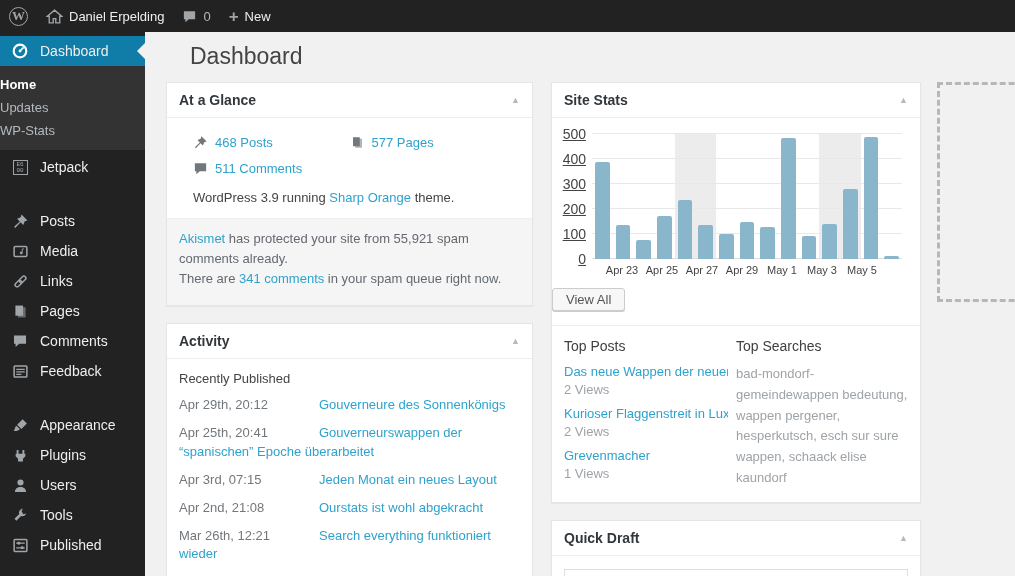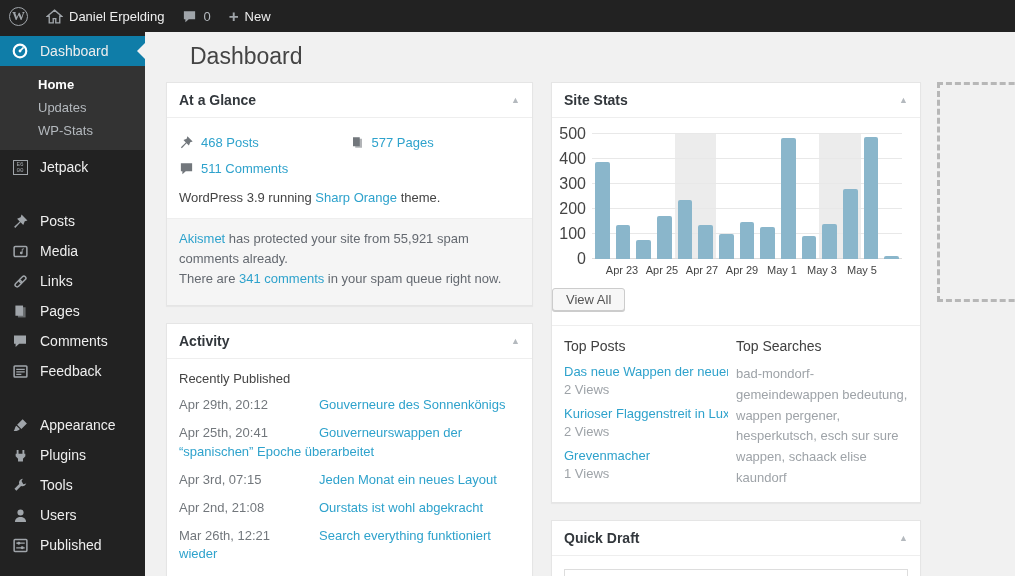--- a/index.html
+++ b/index.html
@@ -23,60 +23,60 @@
   .menu-item { height:30px; display:flex; align-items:center; gap:10px; padding-left:10px;
                color:#eee; font-size:14px; cursor:pointer; position:relative; }
   .menu-item .mi-icon { width:20px; height:20px; color:#a0a5aa; display:flex; align-items:center; justify-content:center; flex:none; }
   .menu-item.active { background:#0f7da8; }
   .menu-item.active .mi-icon { color:#fff; }
   .menu-item.active::after { content:""; position:absolute; right:0; top:50%; margin-top:-8px;
                border:8px solid transparent; border-right-color:#f1f1f1; }
   .menu-item.sep { margin-top:24px; }
   #dash-item { margin-top:4px; }
   .submenu { background:#333; padding:7px 0 8px; margin-bottom:2px; }
-  .submenu-item { height:23px; line-height:23px; padding-left:38px; font-size:13px; color:#b4b9be; cursor:pointer; }
+  .submenu-item { height:23px; line-height:23px; font-size:13px; color:#b4b9be; cursor:pointer; }
   .submenu-item.current { color:#fff; font-weight:bold; }
   .tofu { width:15px; height:15px; border:1px solid #a0a5aa; font-size:6px; line-height:6.5px;
           text-align:center; color:#a0a5aa; padding-top:1px; font-family:"Liberation Mono", monospace; }
 
   
   #content { position:absolute; top:32px; left:145px; right:0; bottom:0; background:#f1f1f1; }
   #page-title { position:absolute; top:11px; left:45px; font-size:23px; font-weight:400; color:#444; }
 
   .col1 { position:absolute; top:50px; left:21px; width:367px; }
   .col2 { position:absolute; top:50px; left:406px; width:370px; }
 
   .postbox { background:#fff; border:1px solid #e5e5e5; box-shadow:0 1px 1px rgba(0,0,0,.04); margin-bottom:17px; }
   .postbox-header { padding:9px 12px; border-bottom:1px solid #eee; font-size:14px; font-weight:bold;
                     color:#32373c; display:flex; align-items:center; justify-content:space-between; }
   .caret { color:#b4b9be; font-size:9px; cursor:pointer; line-height:1; }
 
   
-  .glance-body { padding:11px 12px 13px; }
+  .glance-body { padding:11px 26px 13px; }
   .glance-row { display:flex; height:26px; align-items:center; }
   .glance-cell { width:50%; display:flex; align-items:center; gap:7px; }
   .glance-cell .g-icon { color:#72777c; display:flex; }
   .theme-line { margin-top:9px; color:#444; }
   .akismet { background:#f5f5f5; border-top:1px solid #eee; padding:10px 12px 16px; color:#646970; line-height:1.55; }
 
   
   .act-sub { padding:12px 12px 10px; color:#444; }
   .act-list { list-style:none; padding:0 12px 12px; }
   .act-list li { margin-bottom:9px; line-height:1.45; }
   .act-date { display:inline-block; width:140px; color:#72777c; vertical-align:top; }
 
   
   .chart-wrap { position:relative; height:150px; margin:10px 12px 0; }
   .plot { position:absolute; left:28px; right:6px; top:6px; height:125px; }
   .gridline { position:absolute; left:0; right:0; height:1px; background:#e8e8e8; }
   .gridline.zero { background:#dcdcdc; }
   .band { position:absolute; top:0; bottom:0; background:#ececec; }
   .bars { position:absolute; left:0; right:0; top:0; bottom:0; display:flex; align-items:flex-end; }
   .bar { flex:1; margin:0 3px; border-radius:2px 2px 0 0; }
-  .ylab { position:absolute; right:4px; font-size:16px; color:#444; transform:translateY(50%); }
+  .ylab { position:absolute; right:4px; font-size:14px; color:#444; transform:translateY(50%);text-decoration:underline; }
   .ylabels { position:absolute; left:0; top:6px; width:26px; height:125px; }
   .xlabels { position:absolute; left:28px; right:16px; top:136px; height:14px; }
   .xlab { position:absolute; font-size:11px; color:#444; transform:translateX(-50%); white-space:nowrap; }
   .viewall-row { padding:10px 0 14px; }
   .btn { display:inline-block; background:#f7f7f7; border:1px solid #ccc; border-radius:3px;
          box-shadow:0 1px 0 #ccc; color:#555; font-size:13px; padding:3px 13px; cursor:pointer; }
   .stats-foot { border-top:1px solid #eee; display:flex; padding:12px; }
   .sf-col1 { width:50%; padding-right:8px; }
   .sf-col2 { width:50%; }
   .sf-title { font-size:14px; color:#404040; margin-bottom:10px; font-weight:400; }
@@ -217,33 +217,33 @@
     <span class="mi-icon">
       <svg width="17" height="17" viewBox="0 0 20 20">
         <path d="M5.5 8V3.5h2.2V8h4.6V3.5h2.2V8h1.2v3l-2.8 2.8V17H7.1v-3.2L4.3 11V8z" fill="currentColor"></path>
       </svg>
     </span>
     <span>Plugins</span>
   </div>
   <div class="menu-item">
     <span class="mi-icon">
       <svg width="17" height="17" viewBox="0 0 20 20">
-        <path d="M17 6.2a4.6 4.6 0 0 1-6.3 4.3l-5.6 5.6-2.2-2.2 5.6-5.6A4.6 4.6 0 0 1 12.8 2l-1.6 2.8 2.1 3.6 3.3-.9c.3-.4.4-.8.4-1.3z" fill="currentColor"></path>
-      </svg>
-    </span>
-    <span>Tools</span>
-  </div>
-  <div class="menu-item">
-    <span class="mi-icon">
-      <svg width="17" height="17" viewBox="0 0 20 20">
         <circle cx="10" cy="6.5" r="3.6" fill="currentColor"></circle>
         <path d="M3.5 17.5c0-3.8 2.9-5.8 6.5-5.8s6.5 2 6.5 5.8z" fill="currentColor"></path>
       </svg>
     </span>
     <span>Users</span>
+  </div>
+  <div class="menu-item">
+    <span class="mi-icon">
+      <svg width="17" height="17" viewBox="0 0 20 20">
+        <path d="M17 6.2a4.6 4.6 0 0 1-6.3 4.3l-5.6 5.6-2.2-2.2 5.6-5.6A4.6 4.6 0 0 1 12.8 2l-1.6 2.8 2.1 3.6 3.3-.9c.3-.4.4-.8.4-1.3z" fill="currentColor"></path>
+      </svg>
+    </span>
+    <span>Tools</span>
   </div>
   <div class="menu-item">
     <span class="mi-icon">
       <svg width="17" height="17" viewBox="0 0 20 20">
         <rect x="2.5" y="3" width="15" height="14" rx="1" fill="none" stroke="currentColor" stroke-width="1.8"></rect>
         <path d="M5 7.3h10M5 12.7h10" stroke="currentColor" stroke-width="1.4"></path>
         <circle cx="8" cy="7.3" r="1.7" fill="currentColor"></circle>
         <circle cx="12" cy="12.7" r="1.7" fill="currentColor"></circle>
       </svg>
     </span>

